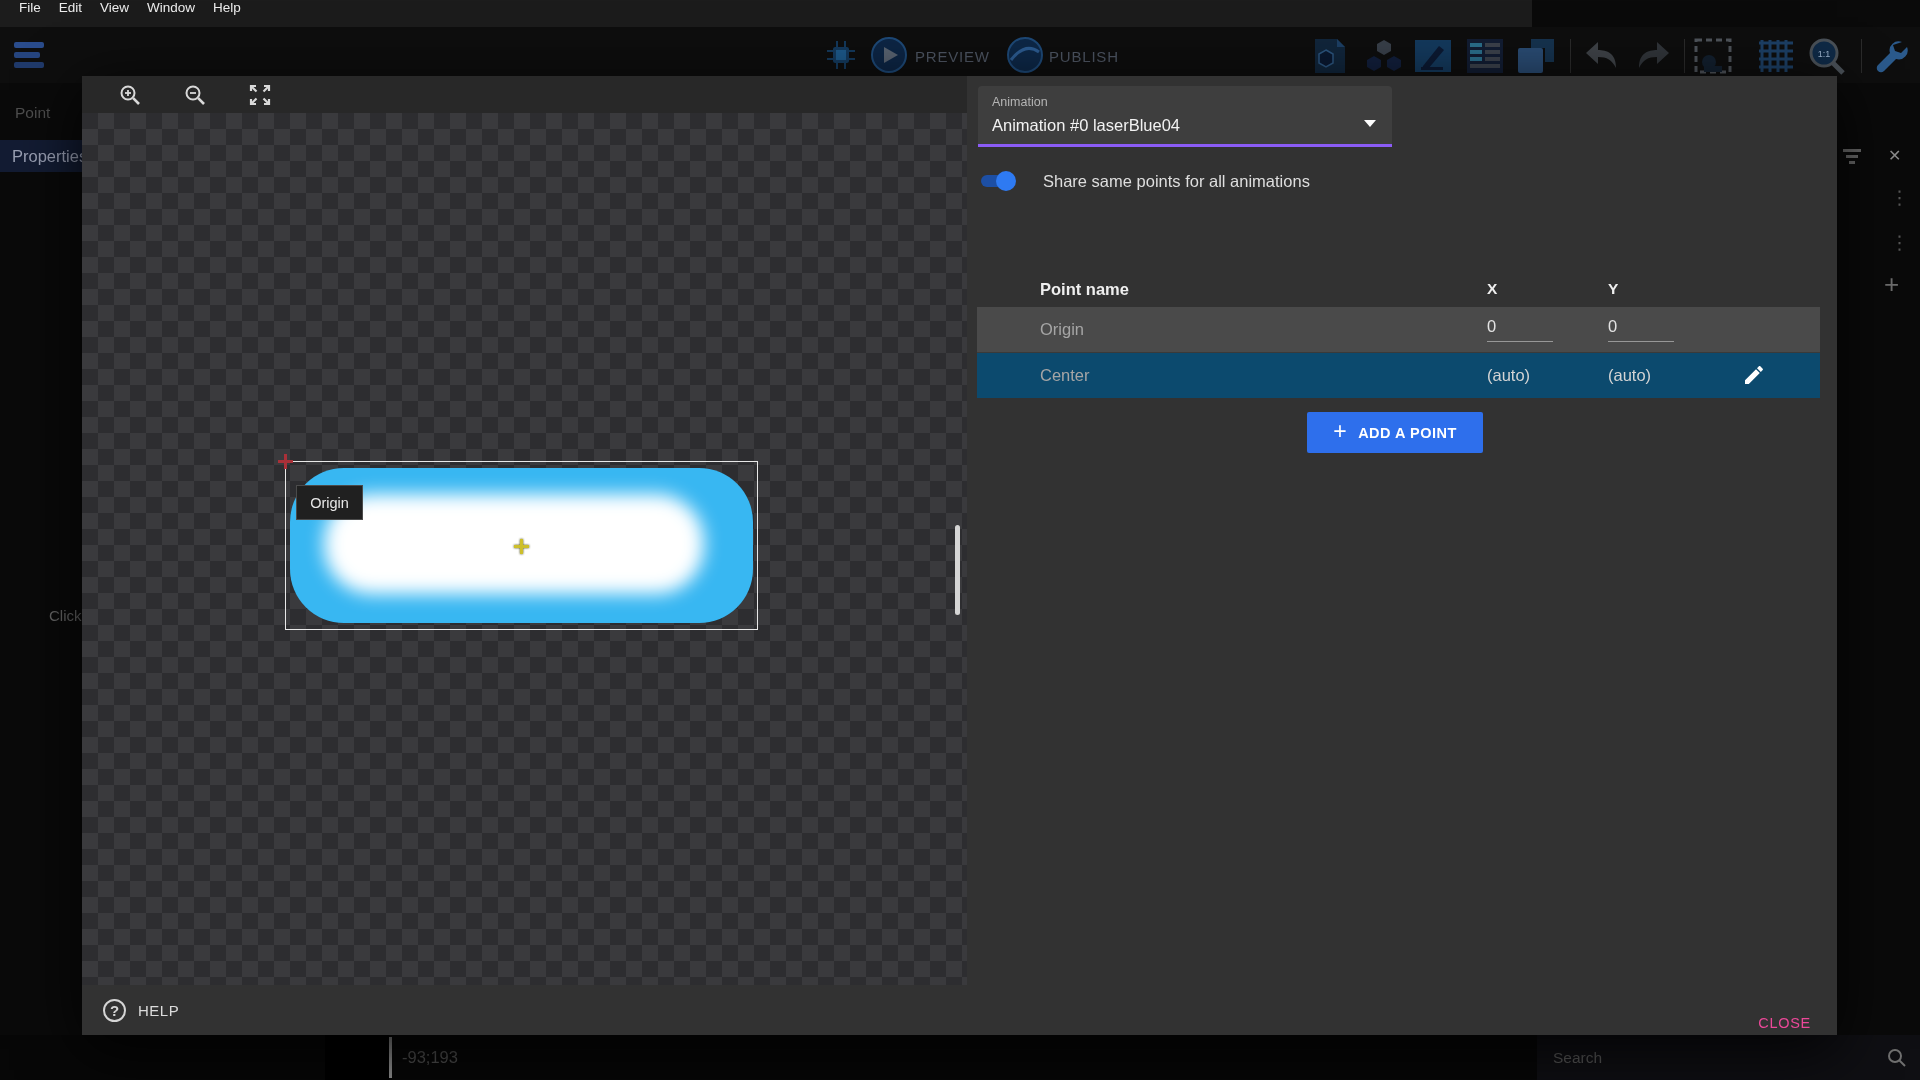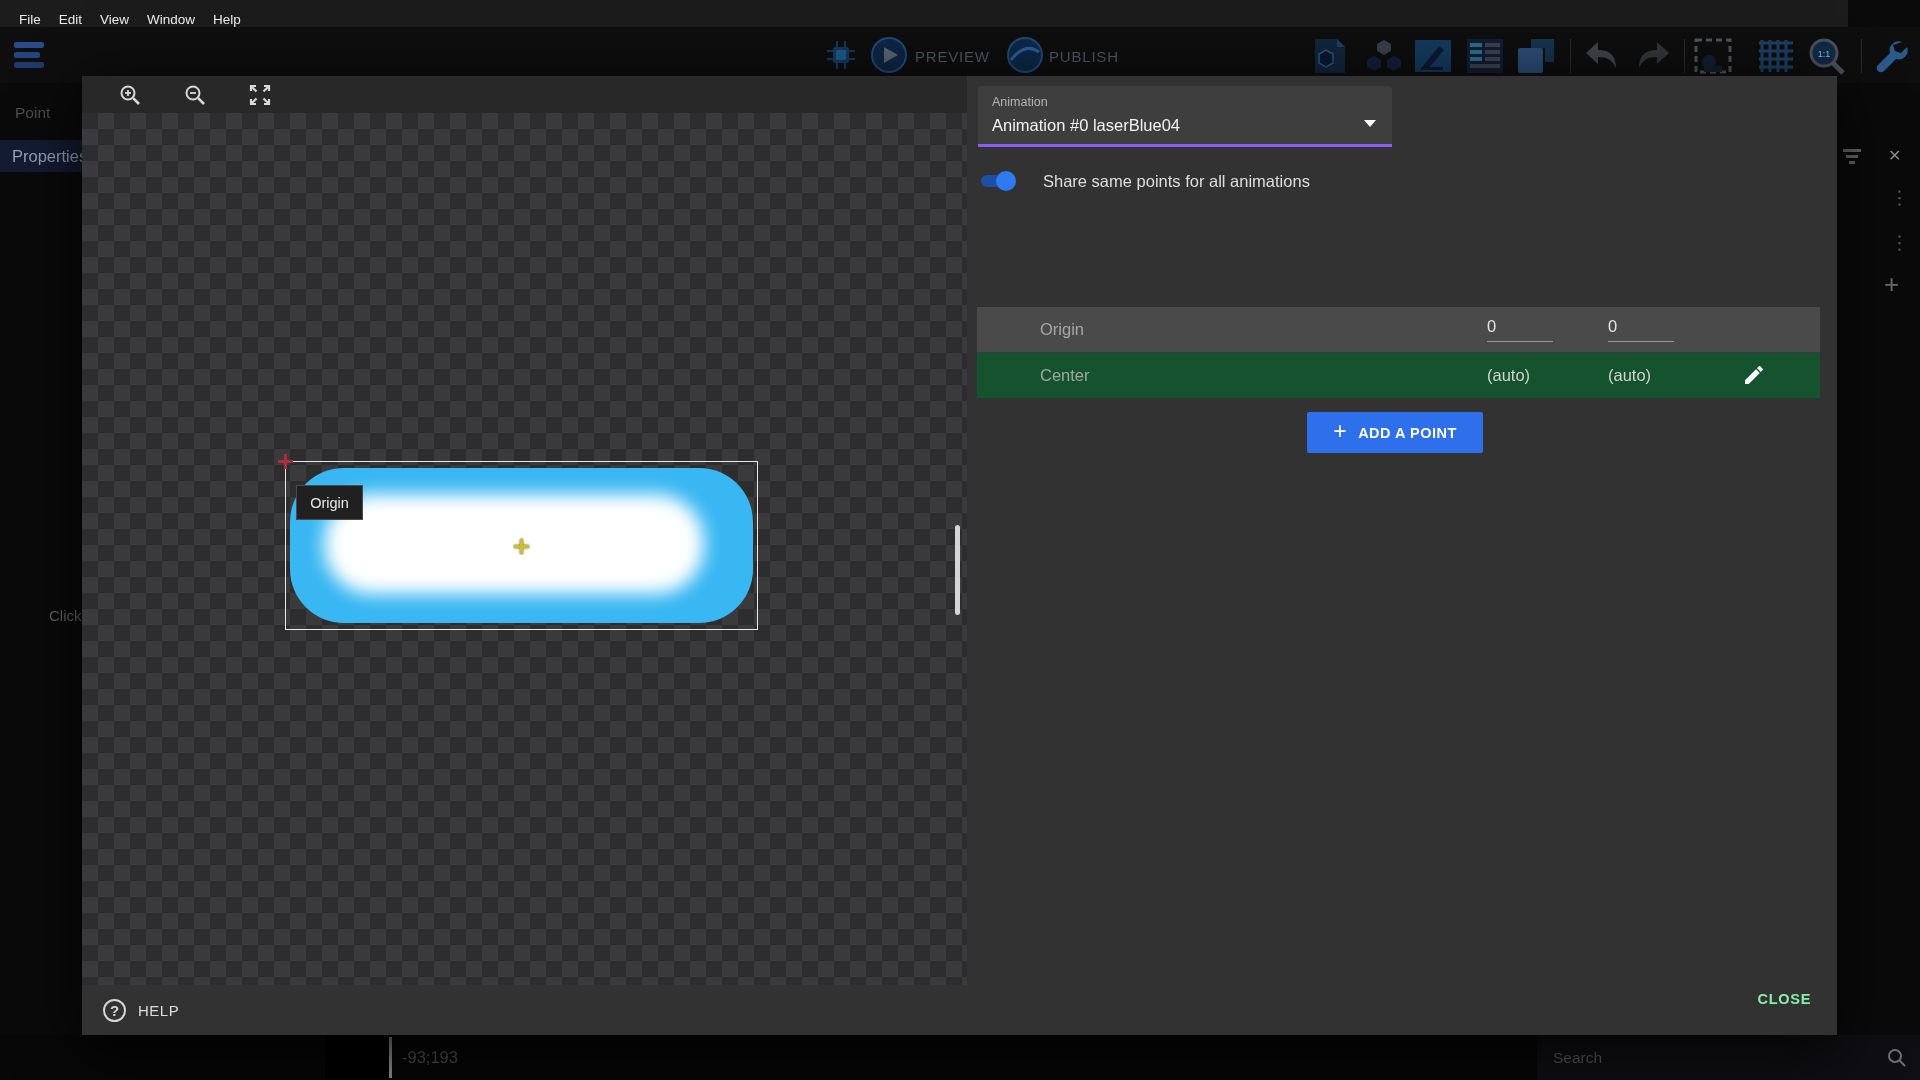--- a/index.html
+++ b/index.html
@@ -1,21 +1,21 @@
 <!DOCTYPE html>
 <html><head>
 <meta charset="utf-8">
 <style>
   html,body{margin:0;padding:0}
   body{width:1920px;height:1080px;position:relative;overflow:hidden;background:#0a0a0a;
        font-family:"Liberation Sans",sans-serif;-webkit-font-smoothing:antialiased}
   .abs{position:absolute}
 
   
-  .menubar{left:0;top:0;width:1848px;height:27px;background:#1c1c1c;display:flex;align-items:flex-end;padding-left:10px;box-sizing:border-box}
+  .menubar{left:0;top:0;width:1532px;height:27px;background:#1c1c1c;display:flex;align-items:flex-start;padding-left:10px;box-sizing:border-box}
   .menu-item{color:#ececec;font-size:13.5px;padding:0 9px;cursor:default}
   .toolbar{left:0;top:27px;width:1920px;height:56px;background:#0e0e0e}
   .tb-text{color:#4e5663;font-size:15px;letter-spacing:.8px;top:21px}
   .tb-sep{width:1px;height:34px;background:#2b2b2b;top:12px}
   .home-tab{left:15px;top:104px;color:#4e4e4e;font-size:15.5px}
   .props-tab{left:0;top:140px;width:82px;height:32px;background:#131c33;color:#9aa0b4;font-size:16.5px;
              line-height:32px;padding-left:12px;overflow:hidden;white-space:nowrap;box-sizing:border-box}
   .click-clip{left:49px;top:607px;width:33px;height:20px;overflow:hidden;color:#666;font-size:15px;white-space:nowrap}
 
   .bottombar{left:0;top:1035px;width:1920px;height:45px;background:#070707}
@@ -64,40 +64,40 @@
 
   .toggle-row{left:11px;height:26px;display:flex;align-items:center;gap:27px}
   .switch{width:38px;height:20px;position:relative;flex:none;cursor:pointer}
   .switch .track{position:absolute;left:3px;top:4px;width:32px;height:12px;border-radius:7px;background:#1d4fa4}
   .switch .thumb{position:absolute;right:0;top:0;width:20px;height:20px;border-radius:50%;background:#2e7af2}
   .toggle-label{color:#dedede;font-size:16.5px}
 
   .th{color:#efefef;font-size:15.5px;font-weight:bold}
   .trow{left:10px;width:843px;height:45px}
   .row-bg1{background:#4a4a4a}
-  .row-bg2{background:#14532d;border-top:1px solid #3a3a3a;box-sizing:border-box}
+  .row-bg2{background:#0c4a6e;border-top:1px solid #3a3a3a;box-sizing:border-box}
   .cell{position:absolute;top:0;height:100%;display:flex;align-items:center}
   .cell-name{left:63px;color:#a5a5a5;font-size:16.5px}
   .cell-x{left:510px}.cell-y{left:631px}
   .cell-auto{color:#d4d4d4;font-size:16.5px}
   .pt-input{width:66px;background:transparent;border:none;outline:none;border-bottom:1px solid #979797;
             color:#e3e3e3;font-size:16.5px;font-family:inherit;padding:0 0 5px}
   .edit-btn{position:absolute;left:764px;top:10px;width:26px;height:26px;cursor:pointer;background:none;border:none;padding:0}
 
   .add-btn{left:340px;top:336px;width:176px;height:41px;background:#2e6fec;border:none;border-radius:2px;cursor:pointer;
            color:#fff;font-size:14.5px;font-weight:bold;letter-spacing:.5px;font-family:inherit;
            display:flex;align-items:center;justify-content:center;gap:11px}
   .add-btn .plus{font-size:23px;font-weight:normal;margin-top:-3px}
 
   .dlg-footer{left:0;top:909px;width:1755px;height:50px;background:#323232}
   .help-btn{left:21px;top:11px;height:28px;display:flex;align-items:center;gap:12px;cursor:pointer}
   .help-circle{width:23px;height:23px;border:2px solid #d5d5d5;border-radius:50%;color:#d5d5d5;
                font-size:15px;font-weight:bold;display:flex;align-items:center;justify-content:center;box-sizing:border-box}
   .help-text{color:#dcdcdc;font-size:15px;letter-spacing:.5px}
-  .close-btn{right:26px;top:6px;color:#86efac;font-size:14.5px;font-weight:bold;letter-spacing:.7px;cursor:pointer}
+  .close-btn{right:26px;top:30px;color:#ec4899;font-size:14.5px;font-weight:normal;letter-spacing:.7px;cursor:pointer}
 </style>
 </head>
 <body>
 
 <div class="abs menubar">
   <span class="menu-item">File</span>
   <span class="menu-item">Edit</span>
   <span class="menu-item">View</span>
   <span class="menu-item">Window</span>
   <span class="menu-item">Help</span>
@@ -277,20 +277,25 @@
     </div>
 
     <div class="abs toggle-row" style="top:92px">
       <div class="switch">
         <div class="track"></div>
           <div class="thumb"></div>
       </div>
       <span class="toggle-label">Share same points for all animations</span>
     </div>
 
+    <div class="abs trow" style="top:195px;height:36px">
+      <span class="cell th cell-name" style="color:#efefef">Point name</span>
+      <span class="cell th cell-x">X</span>
+      <span class="cell th cell-y">Y</span>
+    </div>
 
     <div class="abs trow row-bg1" style="top:231px">
       <span class="cell cell-name">Origin</span>
       <span class="cell cell-x">
           <input class="pt-input" value="0" style="">
         </span>
       <span class="cell cell-y">
           <input class="pt-input" value="0" style="">
         </span>
     </div>

